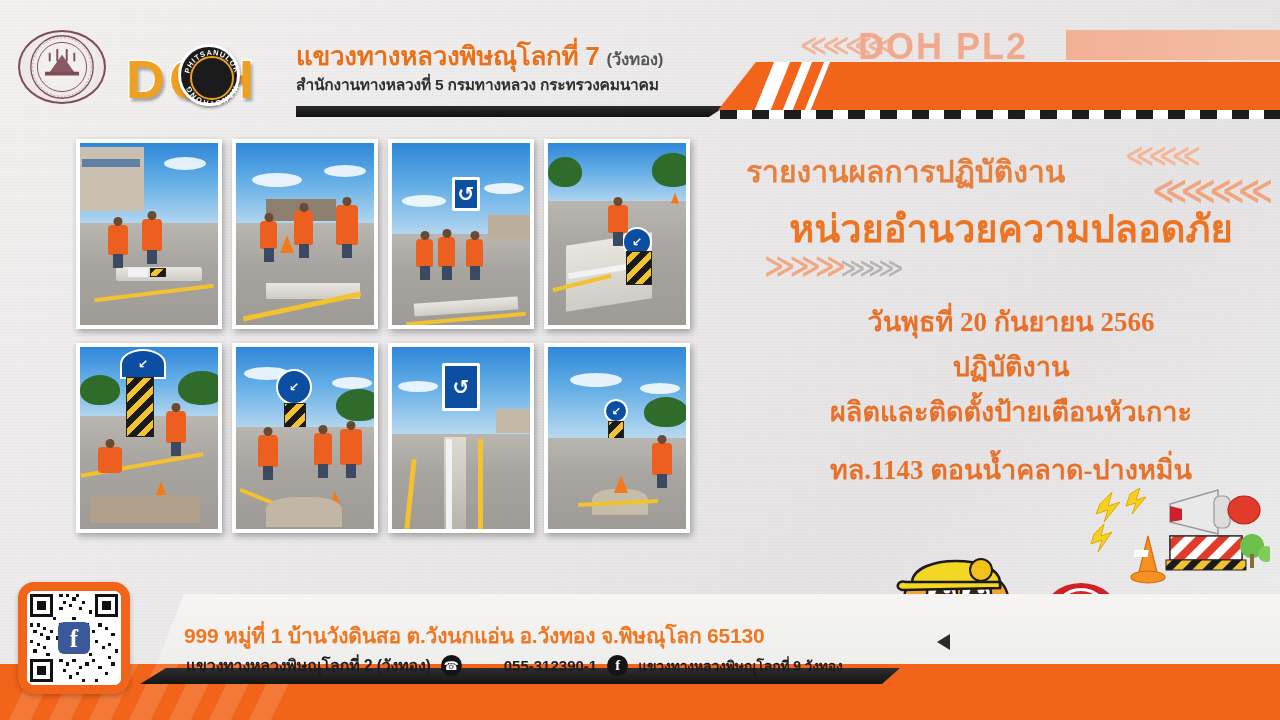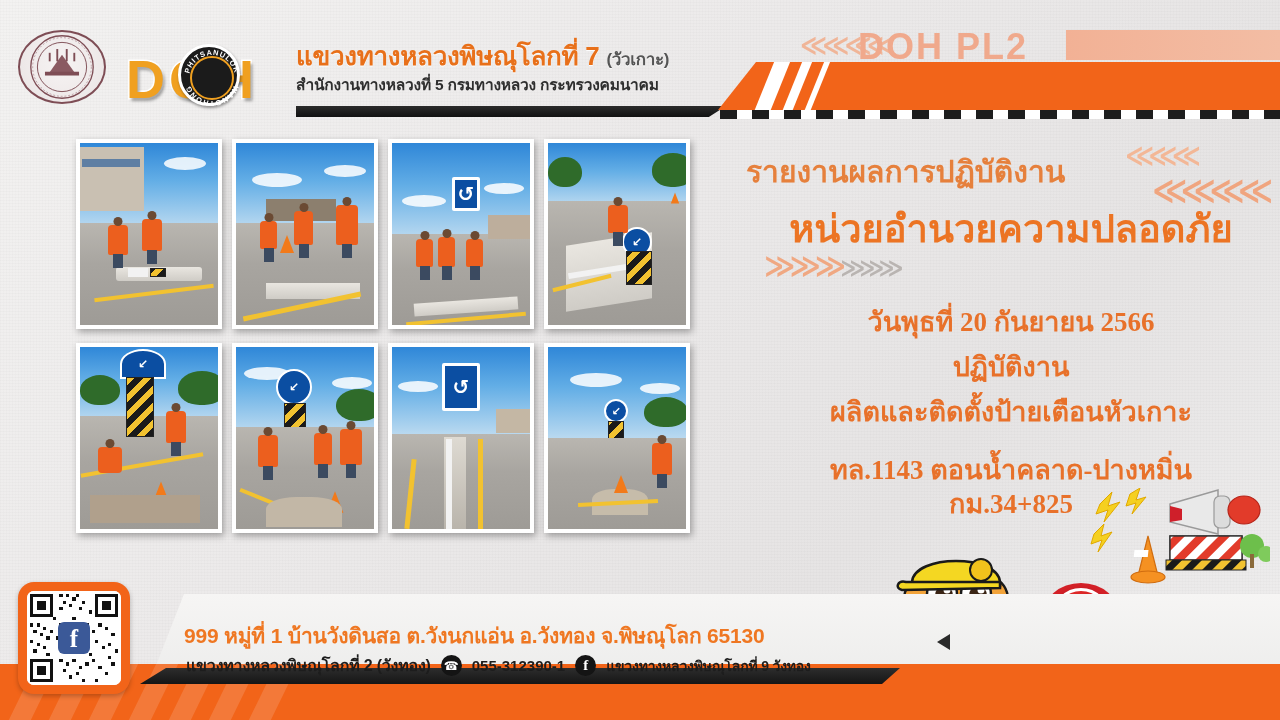--- a/index.html
+++ b/index.html
@@ -310,21 +310,21 @@
     white-space: nowrap;
   }
   #addr2 { font-size: 16px; font-weight: 800; color: #1d1d1d; letter-spacing:-0.2px; }
   .ico-circ {
     width: 21px; height: 21px; border-radius: 50%;
     background: #141414; color: #fff;
     display: flex; align-items: center; justify-content: center;
     font-size: 12px; font-weight: 900;
   }
   .ico-circ.fb { background:#141414; font-family:"Liberation Serif",serif; font-size:15px; }
-  #phone-txt { font-size: 15px; font-weight: 800; color: #1d1d1d; }
+  #phone-txt { font-size: 15px; font-weight: 800; color: #1d1d1d; margin-left: 32px; }
   #fb-txt { font-size: 14px; font-weight: 800; color: #1d1d1d; letter-spacing:-0.2px; }
   .arrow-foot {
     position: absolute; right: 330px; bottom: 70px;
     width: 0; height: 0;
     border-top: 8px solid transparent; border-bottom: 8px solid transparent;
     border-right: 13px solid #2a2a2a;
   }
 </style>
 </head>
 <body>
@@ -358,21 +358,21 @@
           </defs>
           <text><textPath href="#arcTop" startOffset="50%" text-anchor="middle" id="badgeTopTxt">PHITSANULOK</textPath></text>
           <text><textPath href="#arcBot" startOffset="50%" text-anchor="middle" id="badgeBotTxt">WANGTHONG</textPath></text>
         </svg>
       </div>
     </div>
 
     <div class="org-block">
       <div class="org-line1">
         <span>แขวงทางหลวงพิษณุโลกที่ 7</span>
-        <span class="sub">(วัวเกาะ)</span>
+        <span class="sub">(วังทอง)</span>
       </div>
       <div class="org-line2">สำนักงานทางหลวงที่ 5 กรมทางหลวง กระทรวงคมนาคม</div>
     </div>
     <div class="org-rule"></div>
 
     <div id="pl2-bar"></div>
     <div id="pl2-chevrons">≪≪≪≪</div>
     <div id="doh-pl2">DOH PL2</div>
 
     <div id="header-band">
@@ -560,21 +560,20 @@
     <div id="p-chev-tr">≪≪≪</div>
     <div id="p-chev-tr2">≪≪≪≪</div>
     <div id="p-unit" class="p-line">หน่วยอำนวยความปลอดภัย</div>
     <div id="p-chev-bl">
       <span class="o">≫≫≫</span><span class="g">≫≫≫</span>
     </div>
     <div id="p-date" class="p-line">วันพุธที่ 20 กันยายน 2566</div>
     <div id="p-act" class="p-line">ปฏิบัติงาน</div>
     <div id="p-desc" class="p-line">ผลิตและติดตั้งป้ายเตือนหัวเกาะ</div>
     <div id="p-route" class="p-line">ทล.1143 ตอนน้ำคลาด-ปางหมิ่น</div>
-    <div id="p-km" class="p-line">กม.34+825</div>
   </div>
 
   <div id="mascot">
     <svg viewBox="0 0 176 166" aria-hidden="true">
 
       <path d="M40 92 C14 104 6 116 14 126 C26 114 40 110 56 108 Z" fill="#e23b2a" stroke="#1a1a1a" stroke-width="2.5"></path>
 
       <path d="M62 96 L112 96 L118 148 L58 148 Z" fill="#ef5a24" stroke="#1a1a1a" stroke-width="2.5"></path>
 
       <path d="M62 104 C50 110 50 122 60 126" fill="none" stroke="#1a1a1a" stroke-width="2.5"></path>

